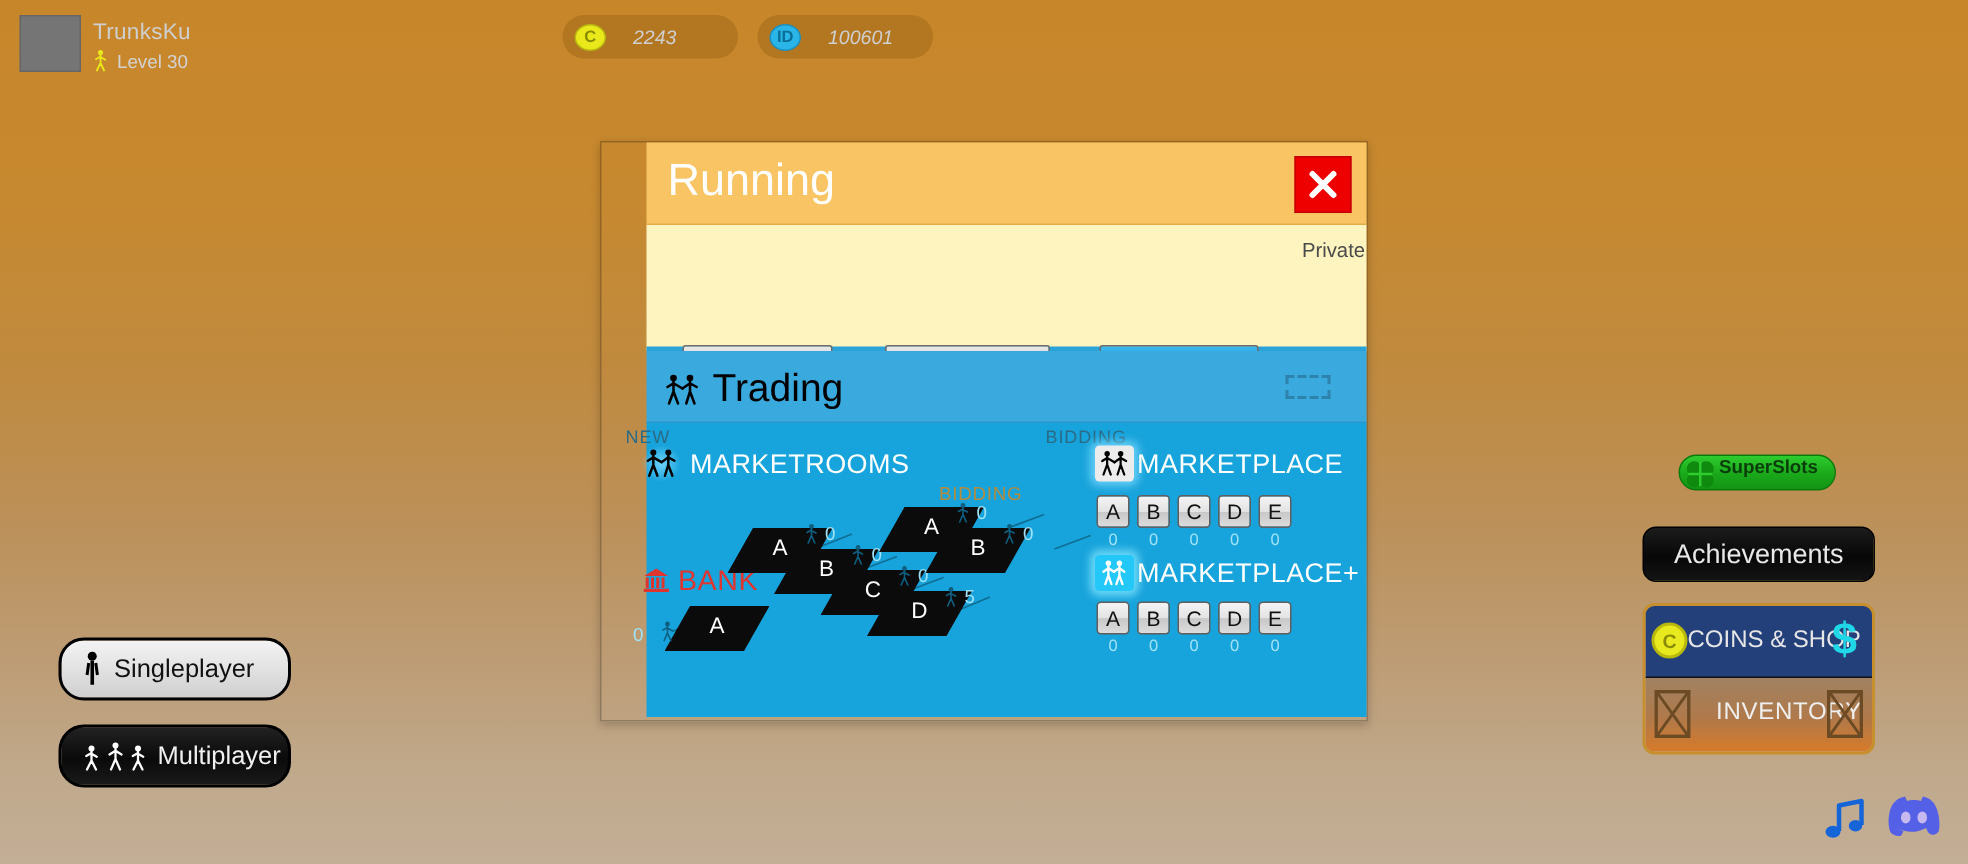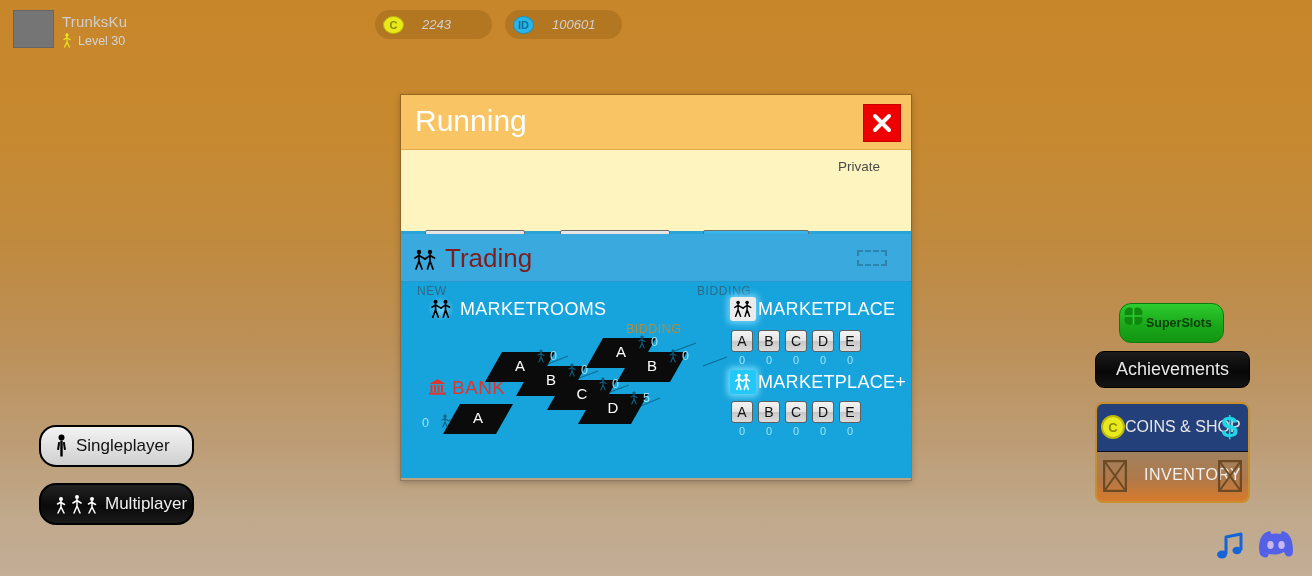--- a/index.html
+++ b/index.html
@@ -43,20 +43,21 @@
                font-size:11px; font-weight:bold; }
   #coin-icon { background:#e8e81a; color:#8a8a00; border:1px solid #b7b70f; }
   #gem-icon  { background:#2ab5e8; color:#0b6e96; border:1px solid #1b8fbd; }
   .pill-value { margin-left:18px; font-size:13px; color:#cfcfcf;font-style:italic; }
 
   
   #dialog {
     position:absolute; left:400px; top:94px; width:512px; height:387px;
     border:1px solid rgba(0,0,0,.25);
     box-shadow:0 2px 6px rgba(0,0,0,.22);
+    padding-left:30px;
   }
   #dlg-header {
     height:55px; background:#f8c464; position:relative;
     border-bottom:1px solid #e3ab48;
   }
   #dlg-title { position:absolute; left:14px; top:9px; font-size:30px; color:#fff; font-weight:400; }
   #close-btn {
     position:absolute; right:10px; top:9px; width:38px; height:38px;
     background:#ee0000; border:1px solid #c40000; cursor:pointer;
     display:flex; align-items:center; justify-content:center;
@@ -77,21 +78,21 @@
   .grey-btn { background:linear-gradient(180deg,#e9e9e9 0%,#d6d6d6 48%,#b3b3b3 52%,#cdcdcd 100%); }
   .blue-btn { background:linear-gradient(180deg,#3fb9ec 0%,#18a5e0 48%,#0b93d1 52%,#23a9e3 100%); }
   .yellow-btn{ background:linear-gradient(180deg,#f4f46a 0%,#eded33 48%,#e0e015 52%,#ededa0 100%); }
   .room-count { position:absolute; font-size:12px; color:#9a9a7a; }
   #private-label { position:absolute; left:440px; top:68px; font-size:13.5px; color:#4b4b4b; }
 
   #trading-header {
     height:48px; background:#3aa9dd; position:relative;
     border-bottom:1px solid #2a96c9;
   }
-  #trading-title { position:absolute; left:44px; top:9px; font-size:26px; color:#7f1d1d;text-align:center; }
+  #trading-title { position:absolute; left:44px; top:9px; font-size:26px; color:#000000;text-align:center; }
   #trading-people-icon { position:absolute; left:12px; top:15px; }
   #resize-handle {
     position:absolute; right:24px; top:16px; width:30px; height:16px;
     border:2px dashed rgba(0,0,0,.22); cursor:pointer;
   }
 
   #trading-body { height:196px; background:#17a3db; position:relative; overflow:hidden; }
   .section-tag { position:absolute; font-size:12px; color:#2b6b86; letter-spacing:.6px; }
   .section-head { position:absolute; font-size:18px; color:#fff; letter-spacing:.3px; }
   .glow-icon {
@@ -131,23 +132,23 @@
   #btn-single .mlabel { font-size:17px; color:#111; margin-left:8px; }
   #btn-multi {
     left:39px; top:483px; width:155px; height:42px;
     background:linear-gradient(180deg,#222 0%,#0a0a0a 55%,#1a1a1a 100%);
   }
   #btn-multi .mlabel { font-size:17px; color:#f0f0f0; margin-left:6px; }
   .mb-icon { margin-left:14px; display:flex; align-items:center; }
 
   
   #btn-superslots {
-    position:absolute; left:1119px; top:303px; width:105px; height:40px;
+    position:absolute; left:1119px; top:303px; width:105px; height:24px;
     border-radius:12px; background:linear-gradient(180deg,#2ecc2e 0%,#1aa81a 55%,#139513 100%);
-    border:1px solid #0d7a0d; cursor:pointer; display:flex; align-items:center;
+    border:1px solid #0d7a0d; cursor:pointer; display:flex; 
   }
   #superslots-label { font-size:12.5px; color:#0b3d0b; margin-left:26px; font-weight:bold; }
   #clover-icon { position:absolute; left:3px; top:2px; }
 
   #btn-achievements {
     position:absolute; left:1095px; top:351px; width:155px; height:37px;
     border-radius:9px; background:linear-gradient(180deg,#1c1c1c 0%,#070707 55%,#141414 100%);
     border:1px solid #000; cursor:pointer;
     display:flex; align-items:center; justify-content:center;
   }

